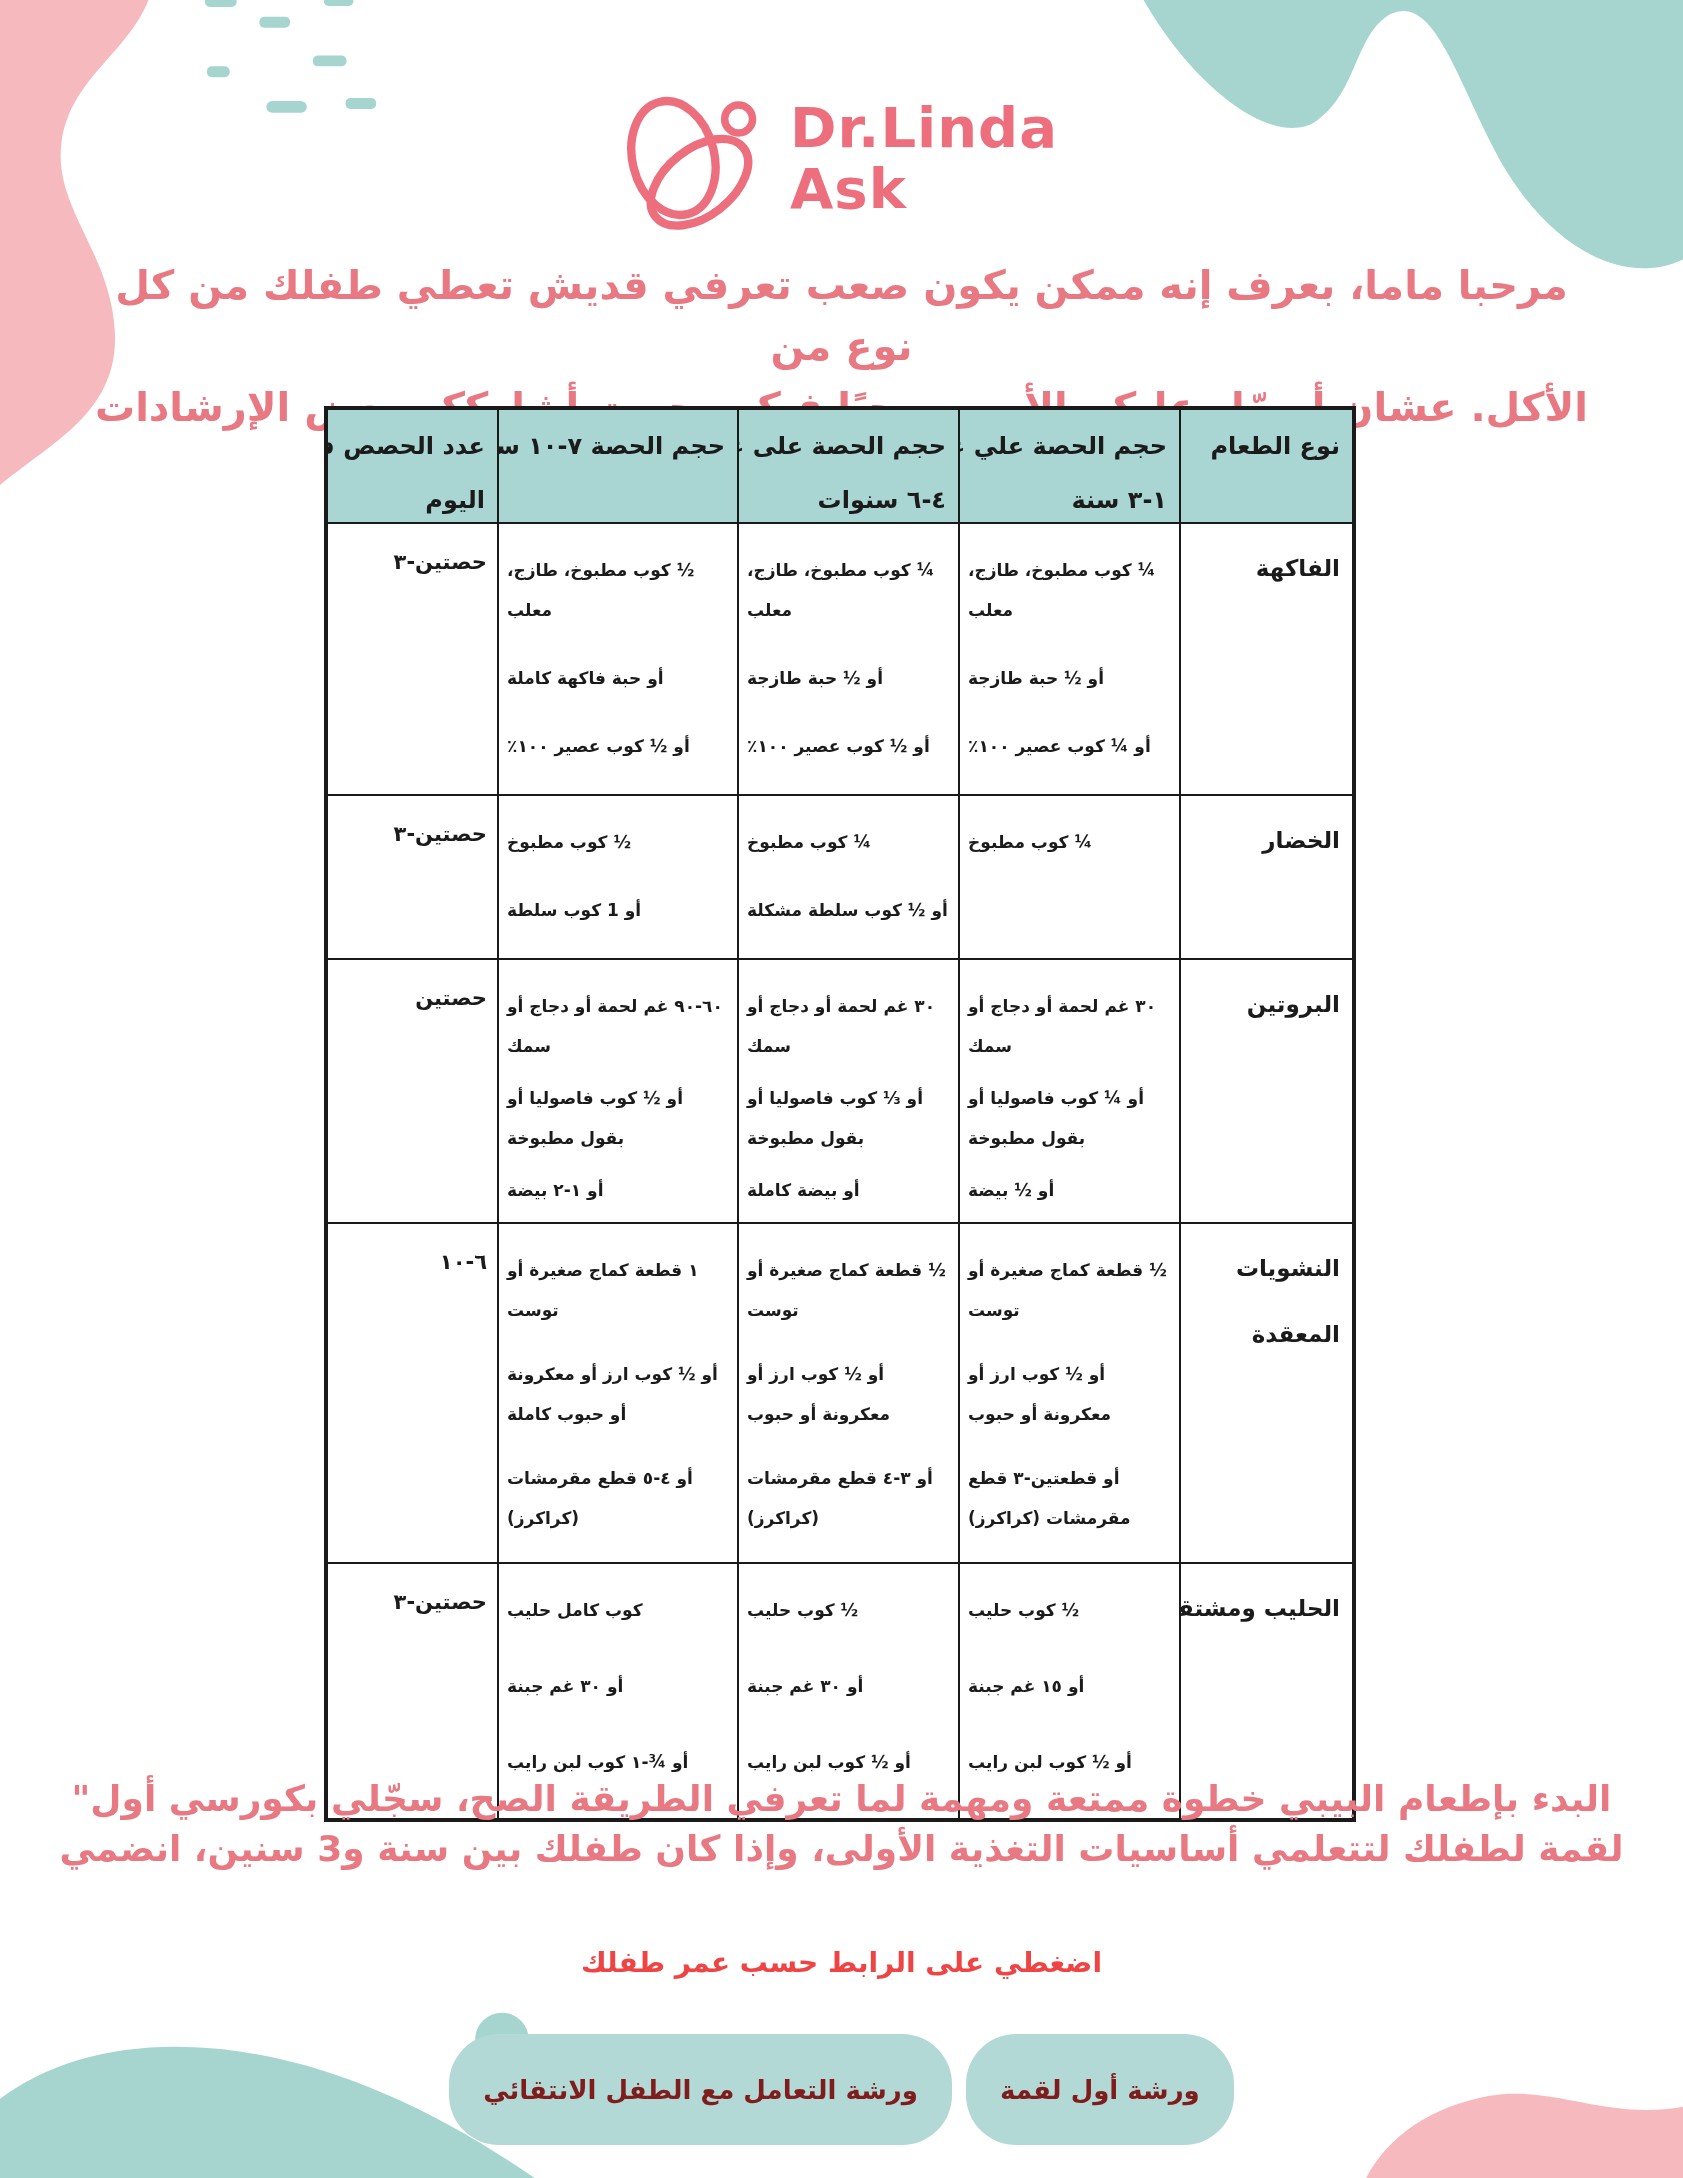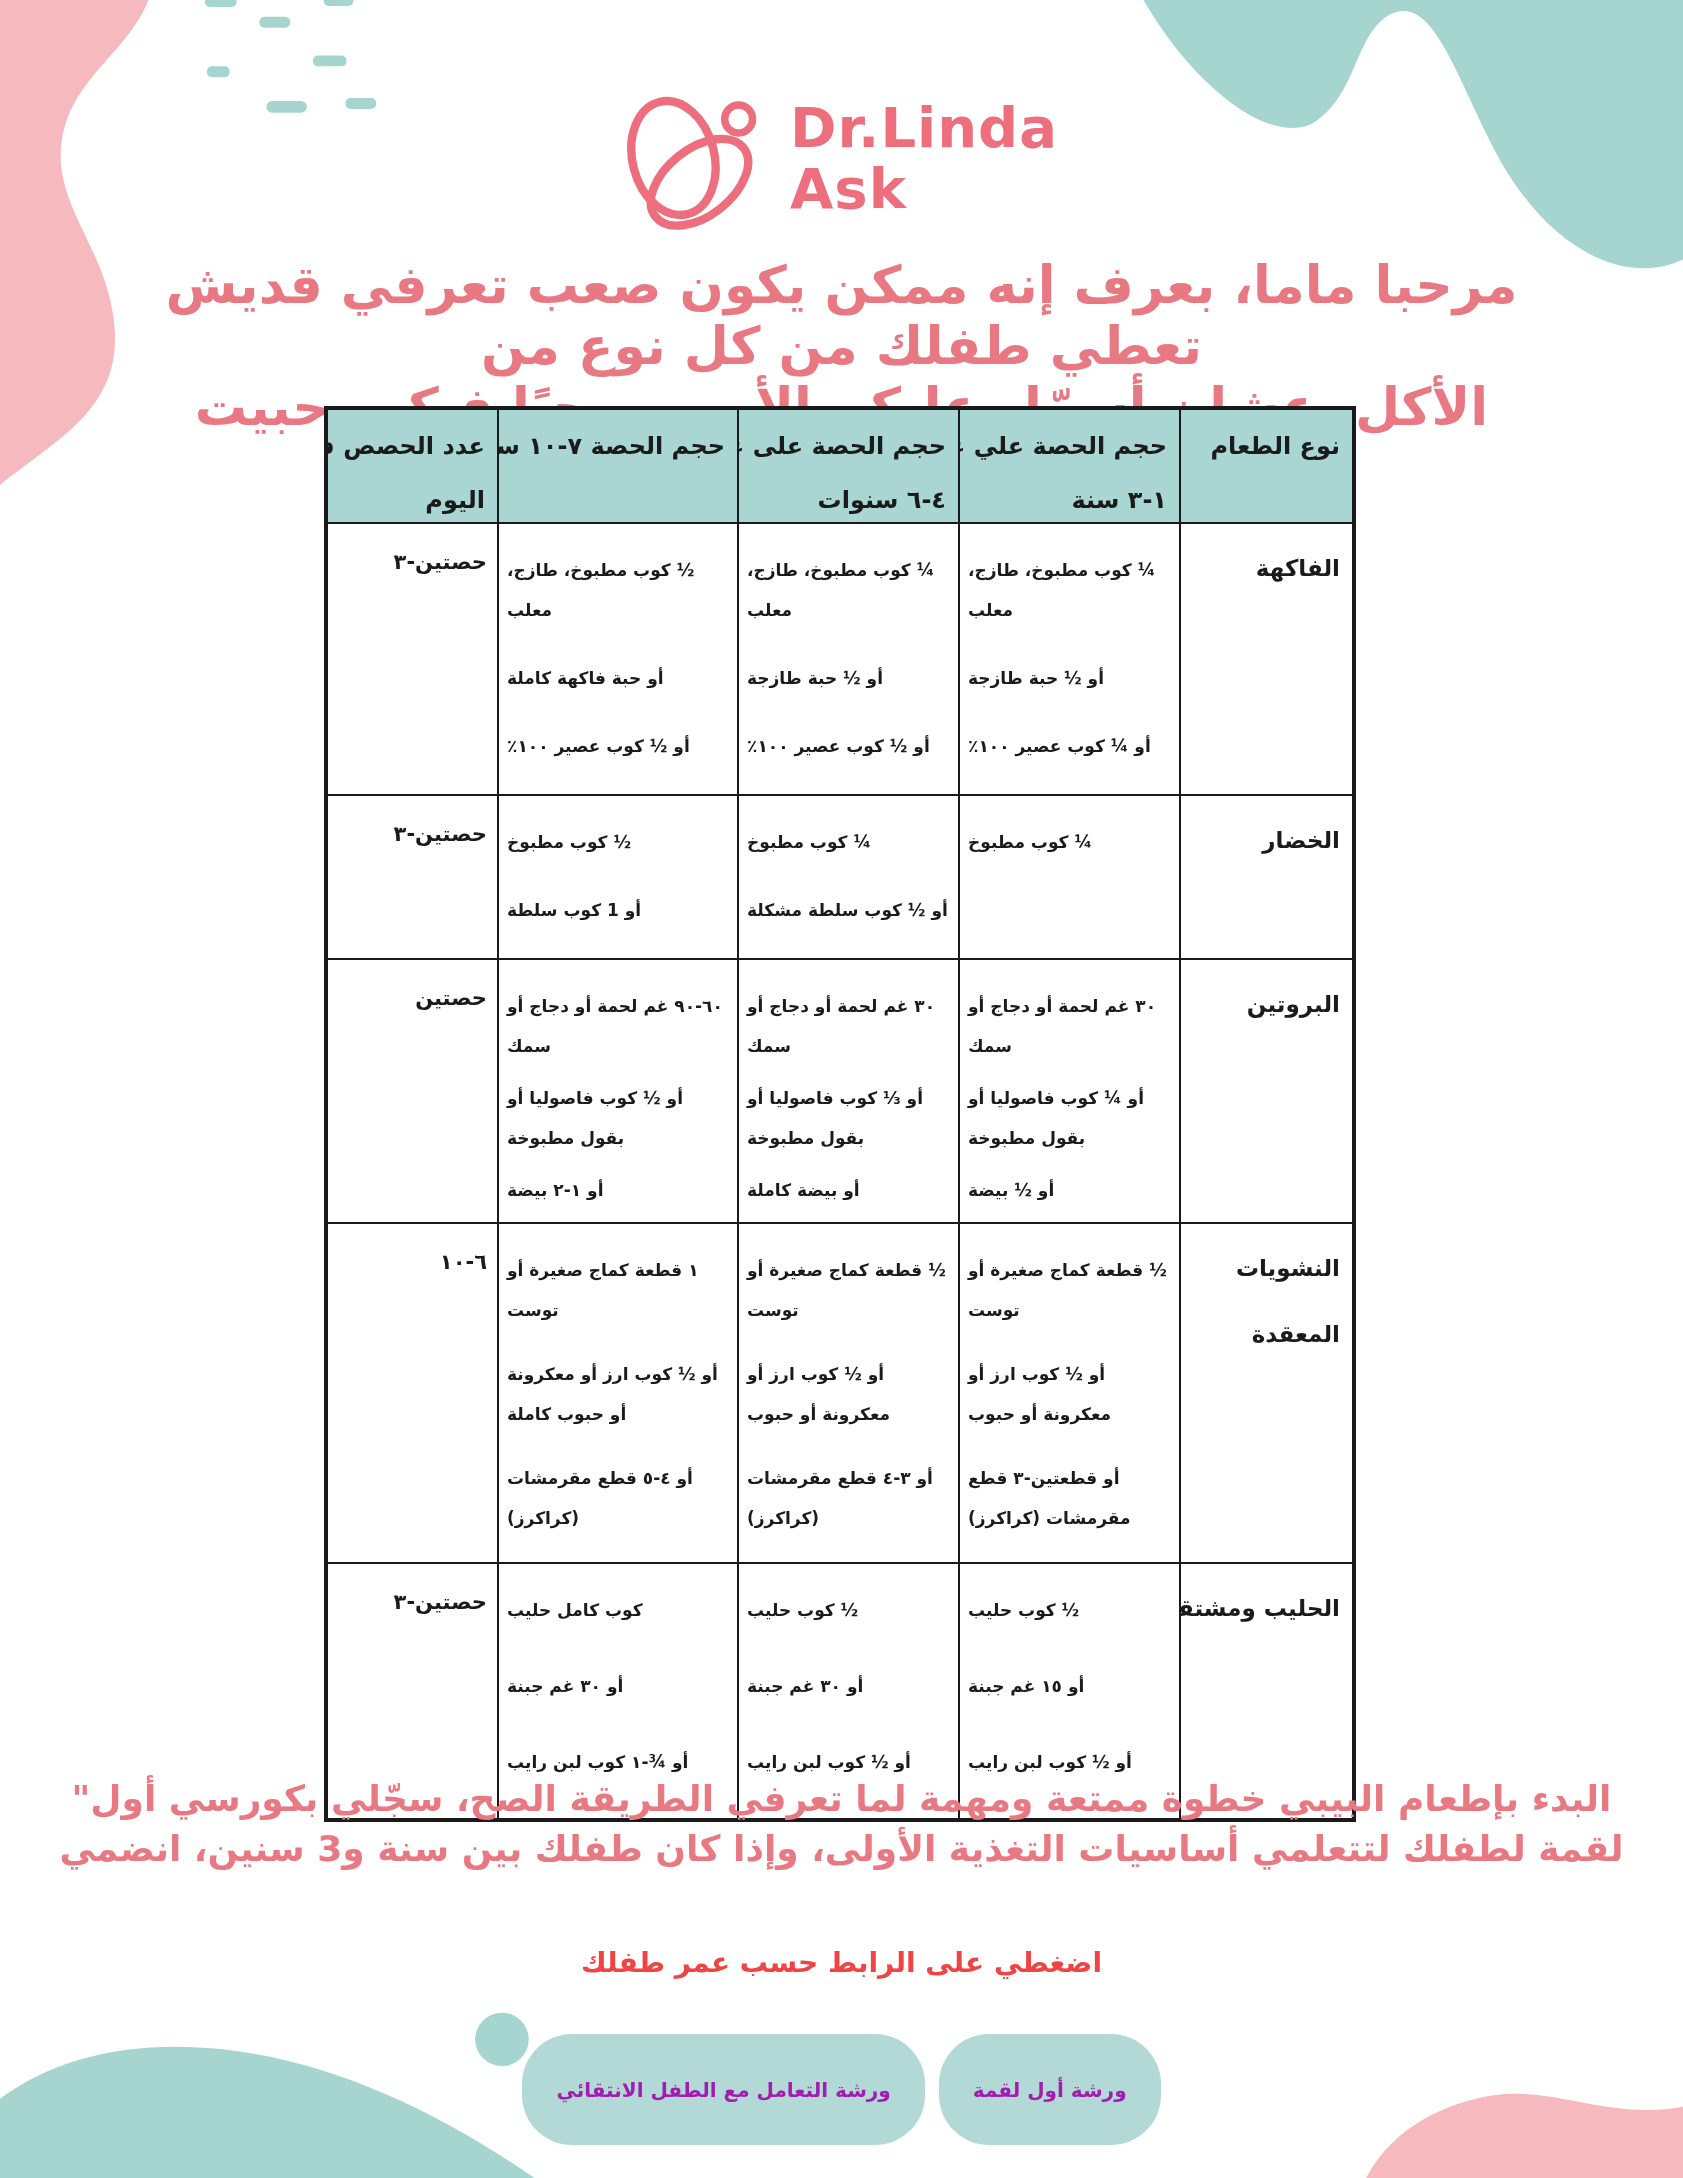--- a/index.html
+++ b/index.html
@@ -20,21 +20,21 @@
   }
   .logo-mark{width:149px;height:153px;flex:0 0 auto;}
   .logo-text{
     color:#ed6e7c;font-weight:bold;font-size:56px;line-height:61px;
     letter-spacing:1px;padding-top:8px;
   }
   
   .intro{
     position:absolute;top:255px;left:89px;right:89px;
     direction:rtl;text-align:center;
-    color:#e87983;font-weight:bold;font-size:52px;
+    color:#e87983;font-weight:bold;font-size:40px;
   }
   .intro .cell-line{line-height:61px;}
   
   .table-wrap{position:absolute;left:324px;top:406px;width:1028px;}
   table.portions{
     border-collapse:collapse;direction:rtl;width:1028px;
     table-layout:fixed;
     border:4px solid #1a1a1a;
     color:#1b1b1b;font-weight:bold;
   }
@@ -73,21 +73,21 @@
     color:#ef4444;font-weight:bold;font-size:28px;
   }
   .buttons{
     position:absolute;top:2034px;left:0;width:100%;
     display:flex;justify-content:center;gap:14px;direction:rtl;
   }
   .btn{
     height:111px;border-radius:50px;background:#b2d9d6;
     display:flex;align-items:center;justify-content:center;
     padding:0 34px;border:none;cursor:pointer;
-    color:#a21caf;font-weight:bold;font-size:20px;
+    color:#7f1d1d;font-weight:bold;font-size:26px;
     font-family:"DejaVu Sans",sans-serif;white-space:nowrap;
   }
 </style>
 </head>
 <body>
 
 <div id="page">
 
   <svg id="decor" viewBox="0 0 1700 2200" xmlns="http://www.w3.org/2000/svg">
     <path d="M0,0 L150,0 C128,55 70,80 62,145 C54,210 112,255 116,335 C120,415 55,445 0,490 Z" fill="#f6b9bd"></path>

